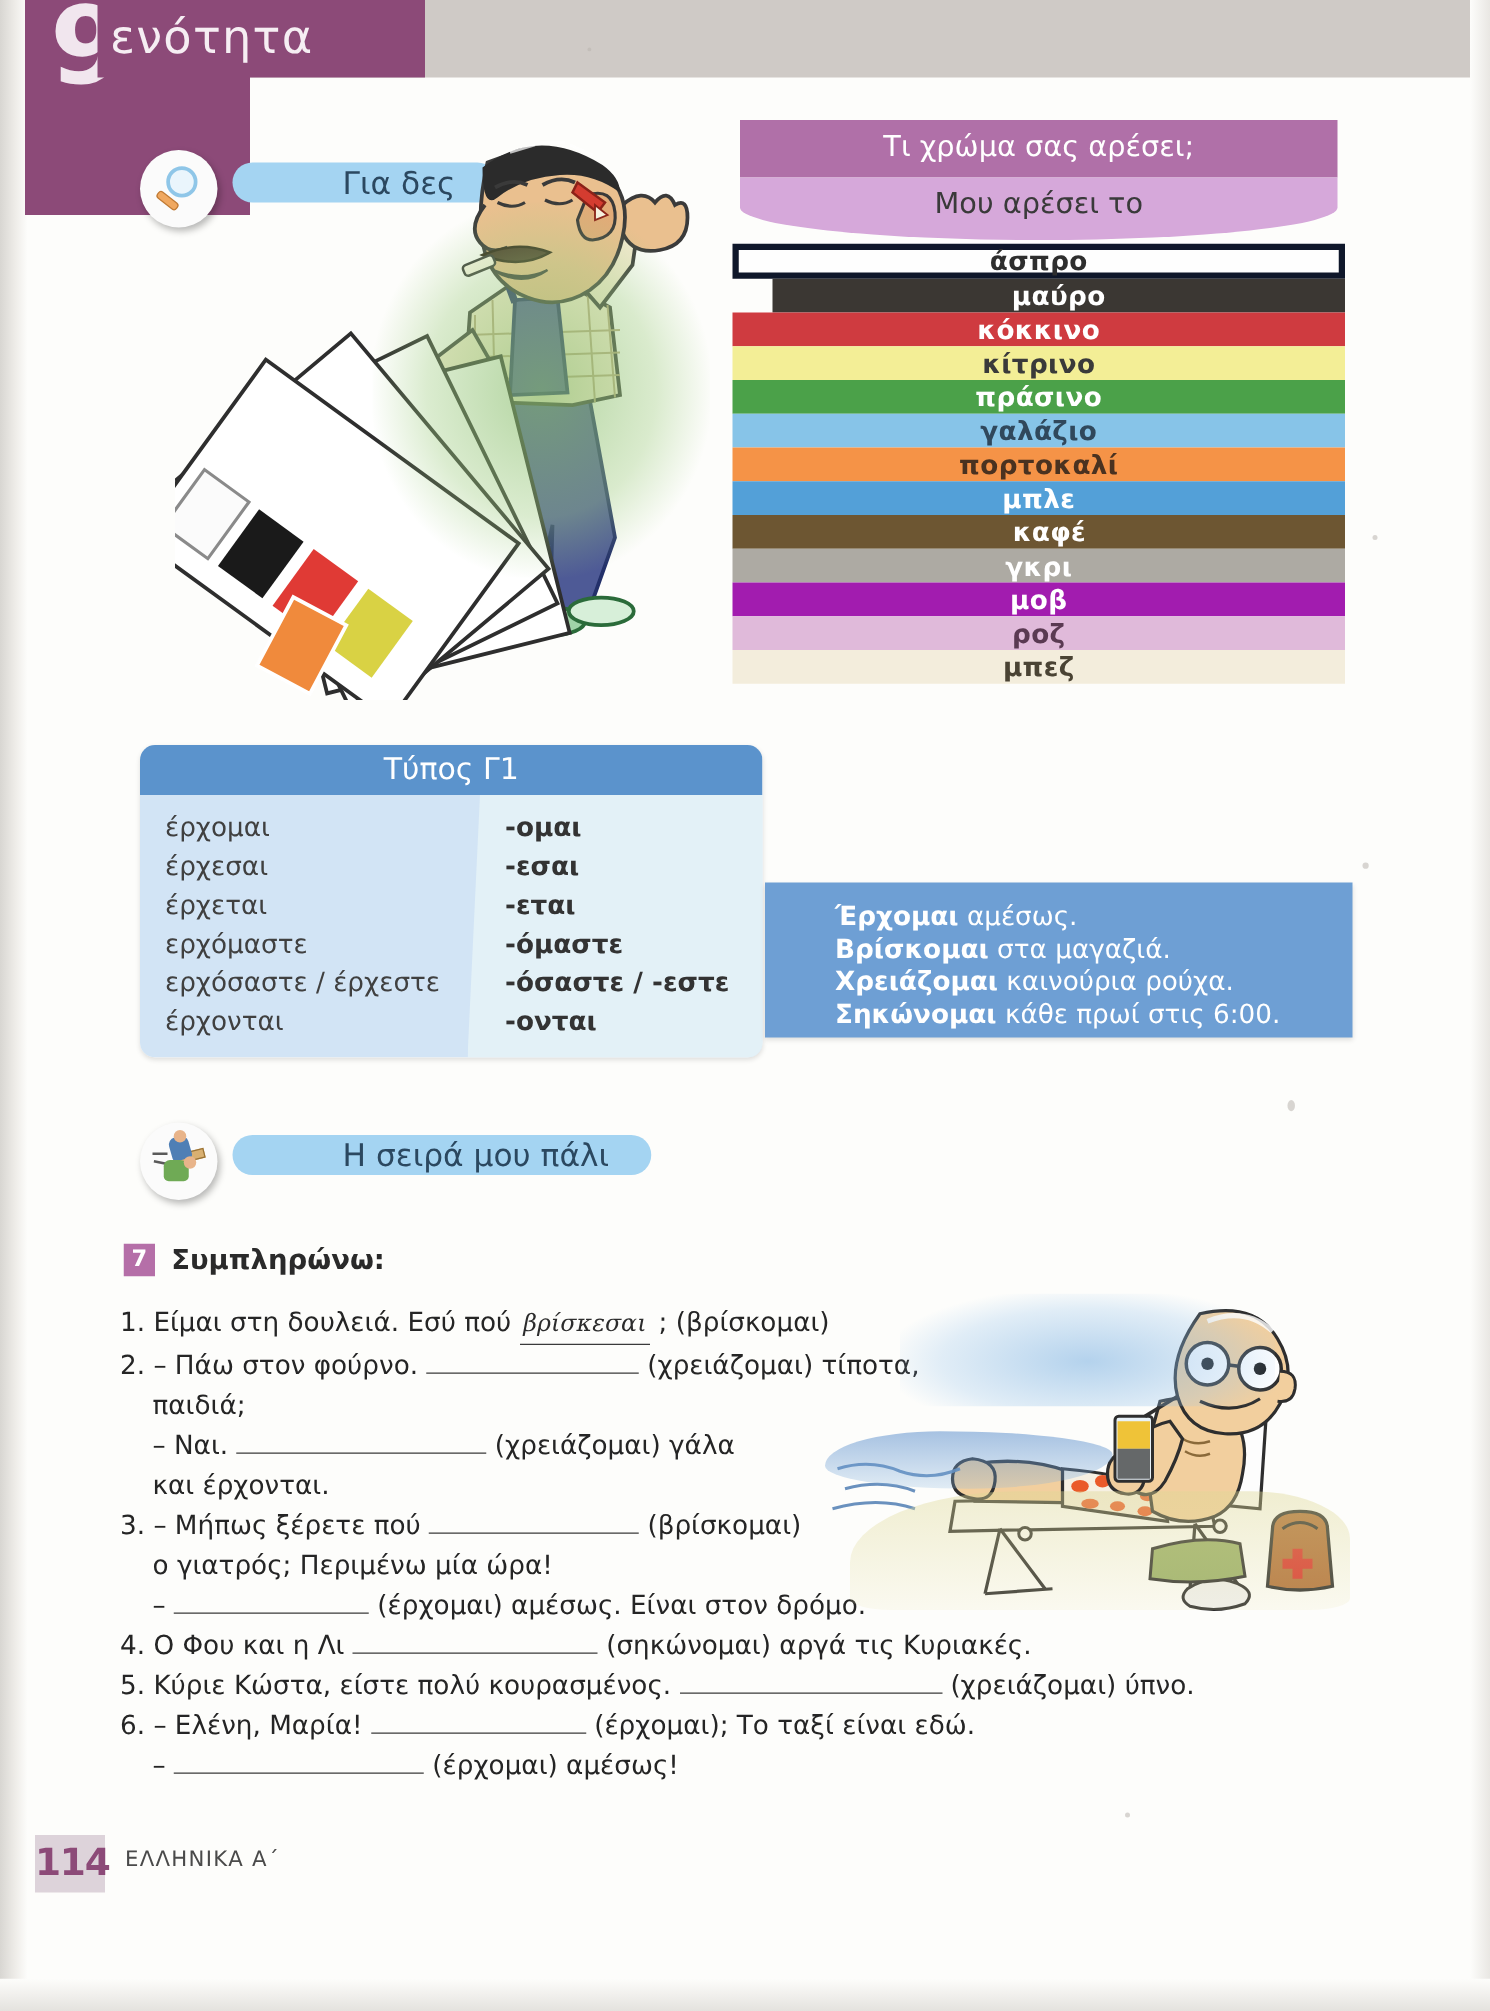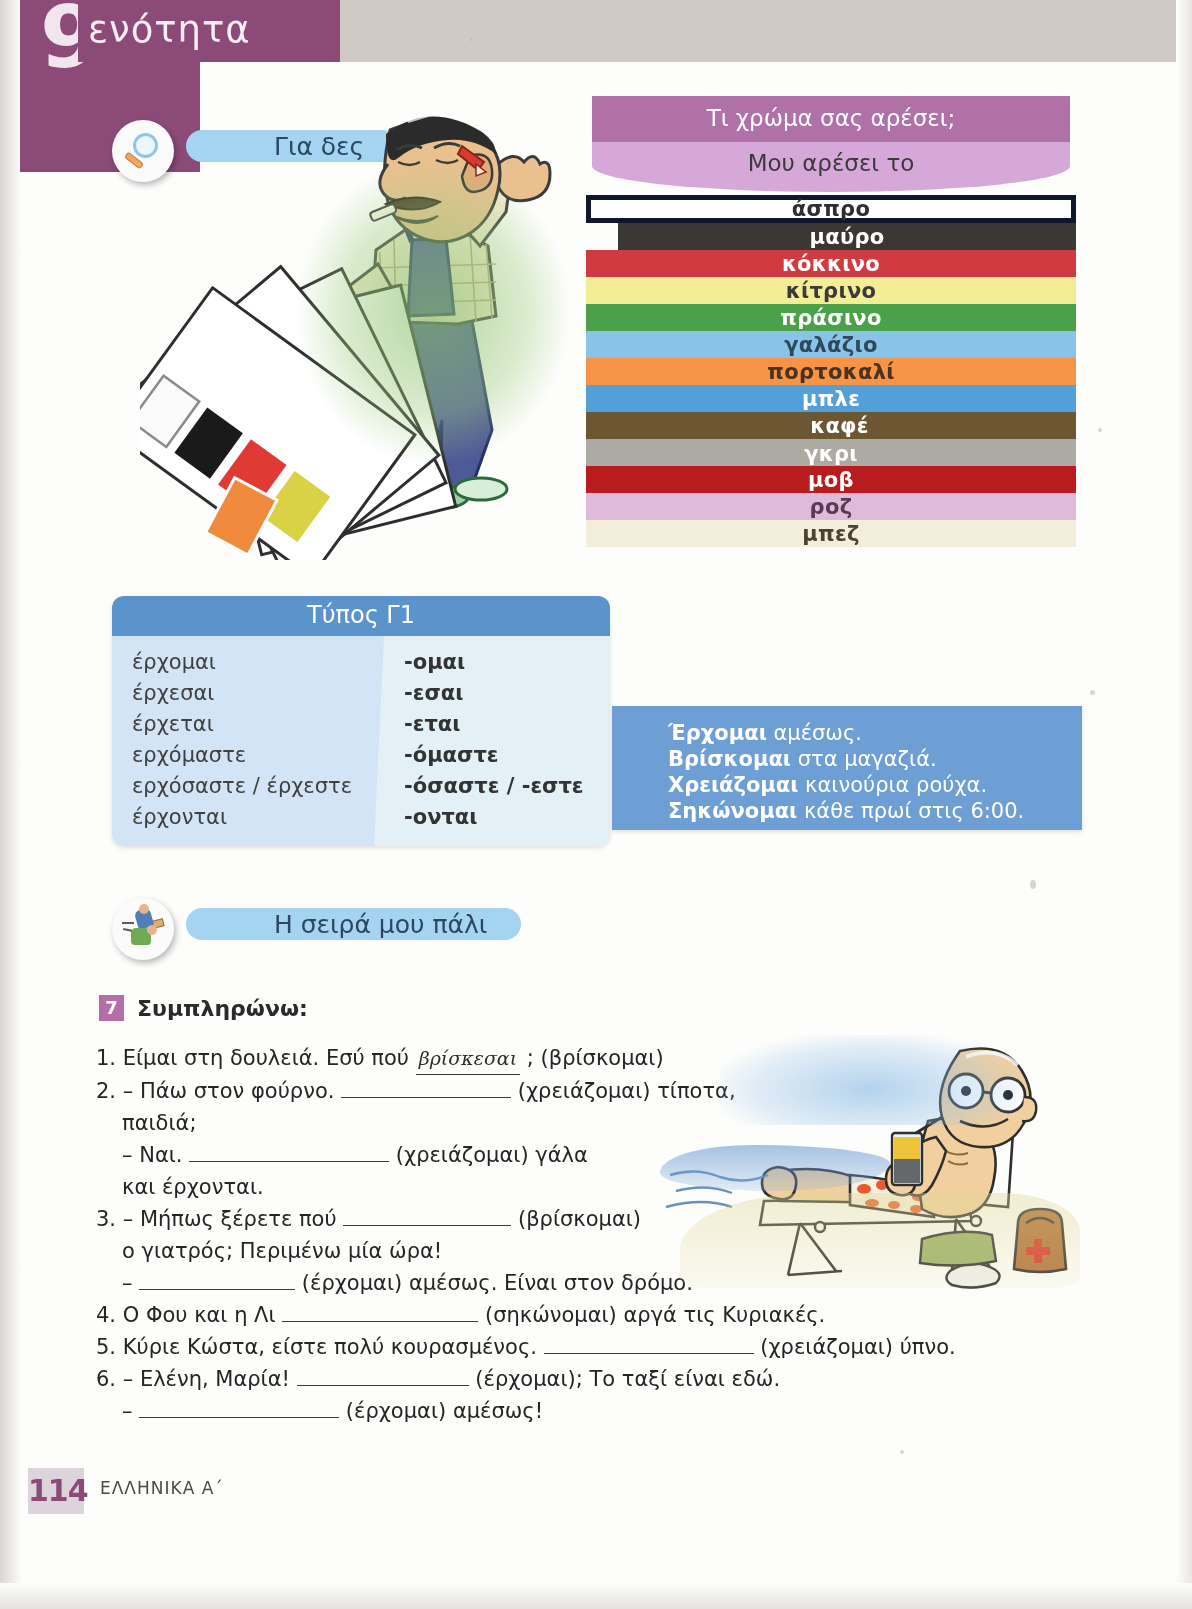--- a/index.html
+++ b/index.html
@@ -513,21 +513,21 @@
       </div>
       <div class="color-row" style="background: rgb(83, 160, 216); color: rgb(255, 255, 255);">
         <span>μπλε</span>
       </div>
       <div class="color-row" style="background: rgb(109, 86, 50); color: rgb(255, 255, 255); padding-left: 17px;">
         <span>καφέ</span>
       </div>
       <div class="color-row" style="background: rgb(173, 170, 163); color: rgb(255, 255, 255); align-items: flex-end;">
         <span>γκρι</span>
       </div>
-      <div class="color-row" style="background: #b91c1c; color: rgb(255, 255, 255);">
+      <div class="color-row" style="background: #a21caf; color: rgb(255, 255, 255);">
         <span>μοβ</span>
       </div>
       <div class="color-row" style="background: rgb(224, 186, 218); color: rgb(90, 58, 82);">
         <span>ροζ</span>
       </div>
       <div class="color-row" style="background: rgb(243, 237, 220); color: rgb(74, 67, 52);">
         <span>μπεζ</span>
       </div>
     </div>
 

